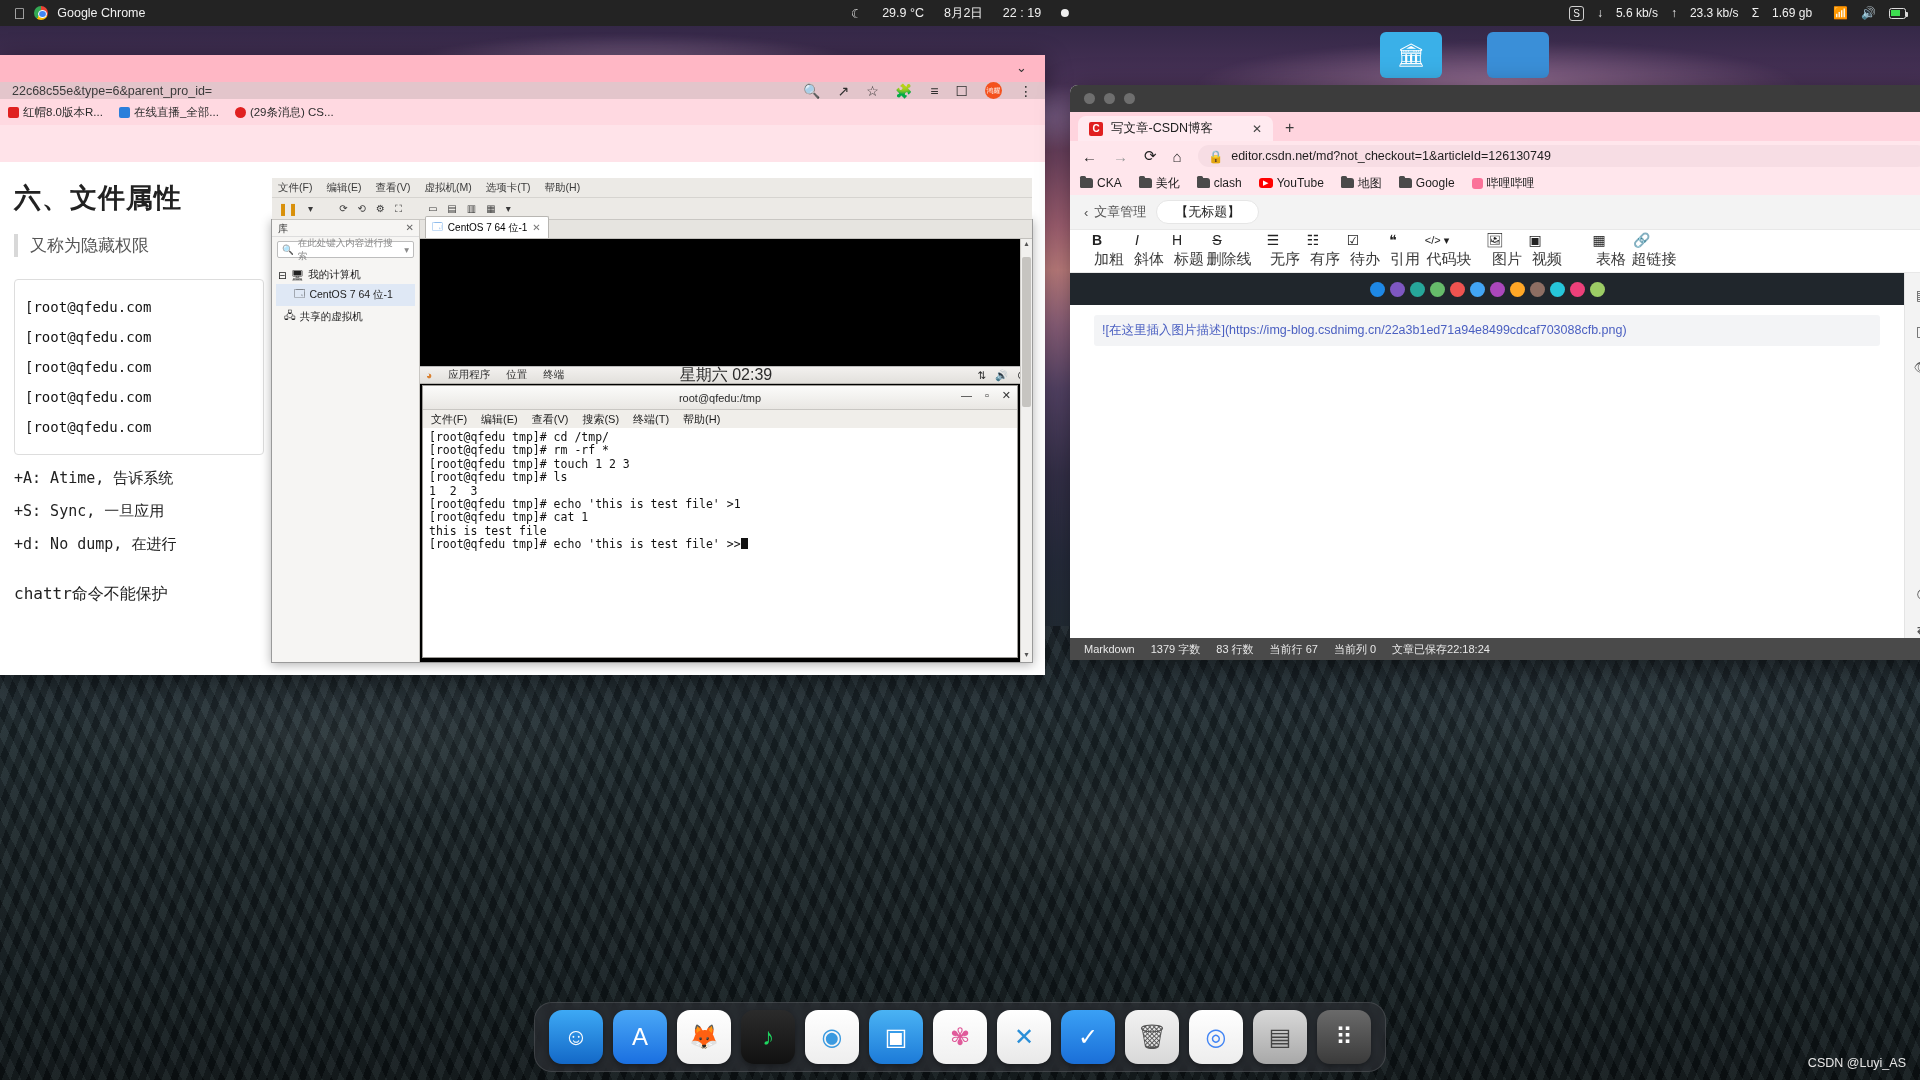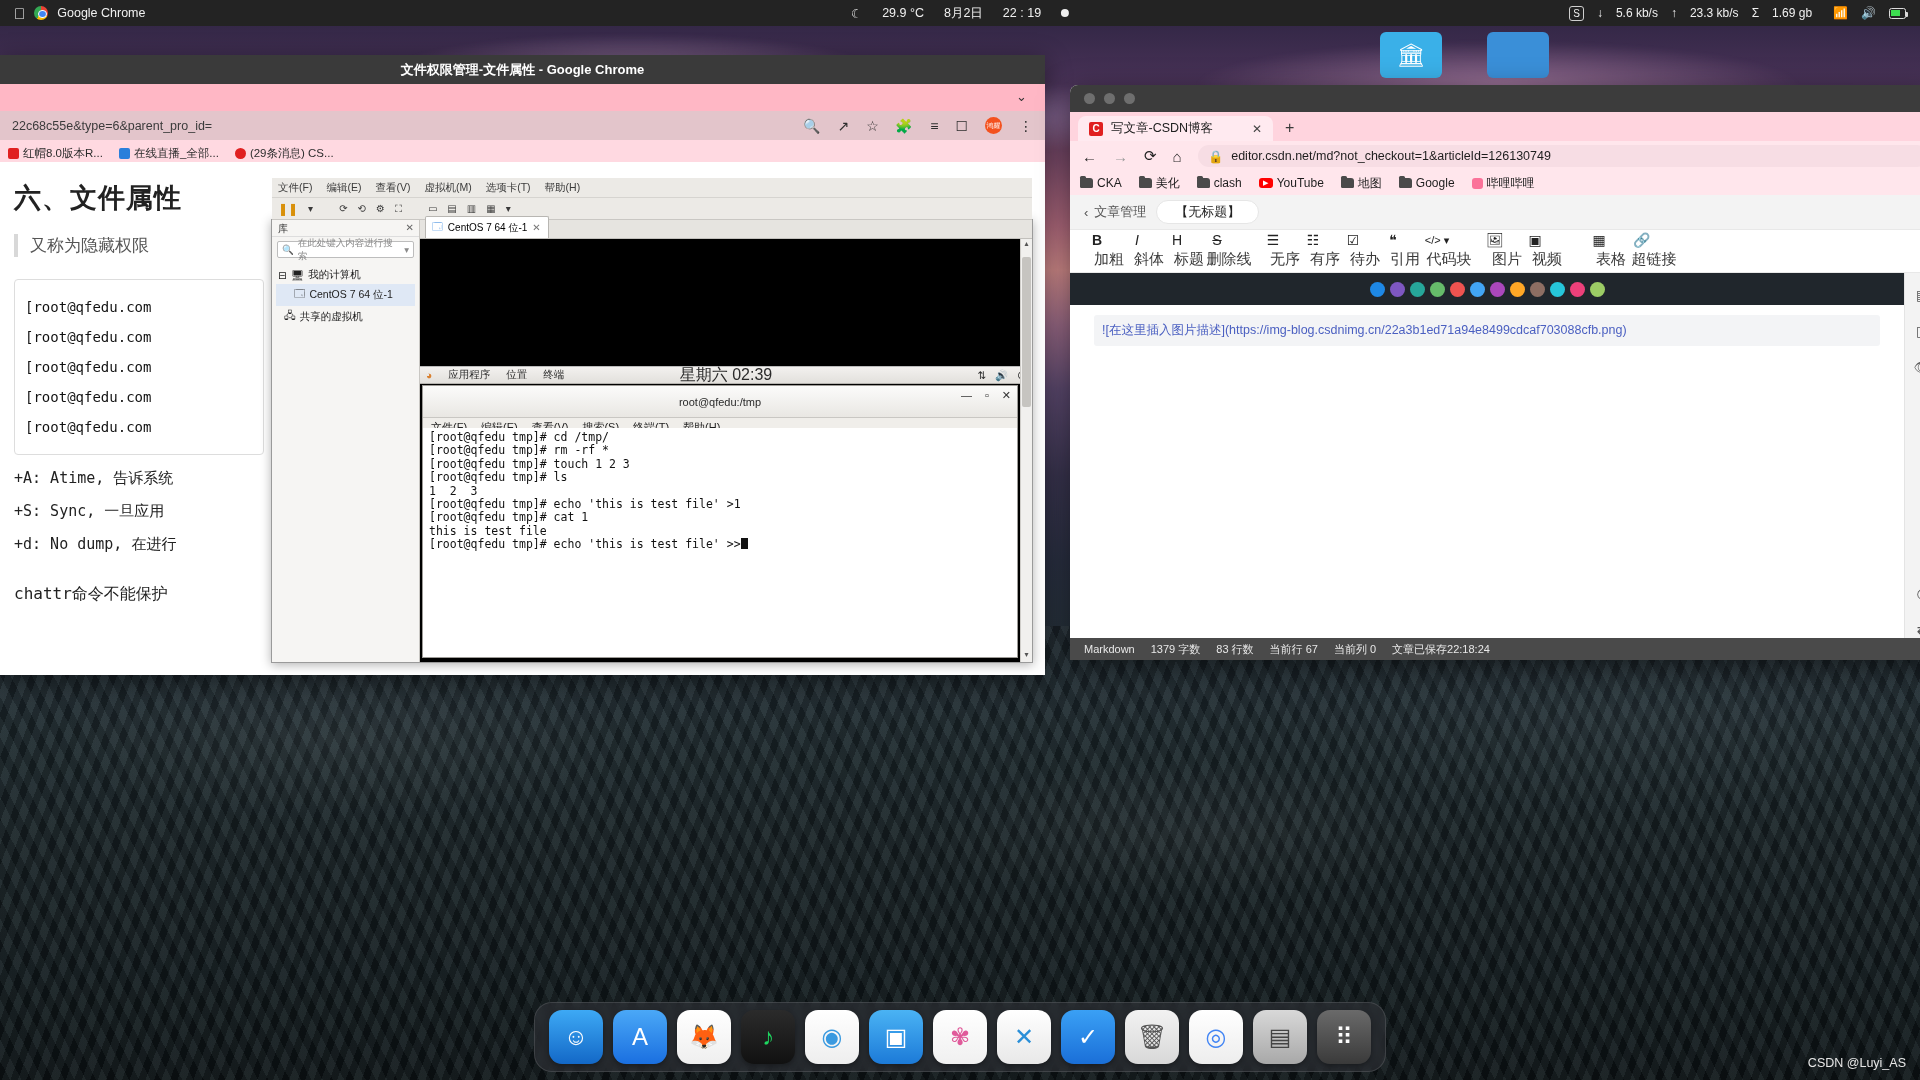--- a/index.html
+++ b/index.html
@@ -65,21 +65,21 @@
   
   #chrome-left{
     position:absolute; left:0; top:55px; width:1045px; height:620px; z-index:20;
     background:#ffe3e9; box-shadow:0 6px 24px rgba(0,0,0,.45);
   }
   #cl-title{ height:29px; background:#3a3a3a; color:#fff; font-size:13px; font-weight:bold;
      display:flex; align-items:center; justify-content:center; position:relative; }
   #cl-tabstrip{ height:27px; background:#ffb7c5; position:relative; }
   #cl-tabstrip .chev{ position:absolute; right:18px; top:5px; color:#333; font-size:13px; }
   #cl-omnibox{
-    height:29px; background:#e3c5cb; display:flex; align-items:center;
+    height:17px; background:#e3c5cb; display:flex; align-items:center;
     padding:0 12px; font-size:12.5px; color:#3b3b3b;
   }
   #cl-omnibox .url{ flex:1; }
   #cl-omnibox .icons{ display:flex; align-items:center; gap:17px; font-size:14px; color:#2e2e2e;}
   .avatar-h{ width:17px;height:17px;border-radius:50%;background:#f4511e;color:#fff;
      font-size:7px;display:flex;align-items:center;justify-content:center;}
   #cl-bookmarks{ height:22px; background:#ffd9e1; display:flex; align-items:center;
      gap:16px; padding:13px 8px; font-size:11.5px; color:#2c2c2c; }
   .bk{ display:flex; align-items:center; gap:4px; white-space:nowrap;}
   .bkico{ width:11px;height:11px;border-radius:2px;display:inline-block;}
@@ -122,21 +122,21 @@
   
   #gnome-panel{ position:absolute; left:0; right:0; top:127px; height:18px; background:linear-gradient(#f3f1ef,#e2e0dc);
      border-top:1px solid #bbb; border-bottom:1px solid #b5b3af; display:flex; align-items:center;
      font-size:10.5px; color:#2b2b2b; padding:0 6px; gap:16px;}
   #gnome-panel .mid{ position:absolute; left:50%; transform:translateX(-50%); font-size:16px;}
   #gnome-panel .right{ margin-left:auto; display:flex; align-items:center; gap:9px; }
 
   
   #term{ position:absolute; left:2px; top:146px; right:14px; bottom:4px; background:#fff;
      border:1px solid #9d9b97; }
-  #term-tb{ height:32px; background:linear-gradient(#fbfbfa,#e9e7e3); border-bottom:1px solid #c9c7c3;
+  #term-tb{ height:24px; background:linear-gradient(#fbfbfa,#e9e7e3); border-bottom:1px solid #c9c7c3;
      display:flex; align-items:center; justify-content:center; position:relative; font-size:11px; color:#2a2a2a;}
   #term-tb .wbtns{ position:absolute; right:6px; top:3px; display:flex; gap:13px; font-size:11px; color:#333;}
   #term-menu{ height:20px; background:#f0eeea; border-bottom:1px solid #cdcbc7; display:flex; align-items:center;
      gap:14px; padding:0 8px; font-size:11px; color:#1d1d1d;}
   #term-body{ position:absolute; left:0; right:0; top:42px; bottom:0; background:#fff; padding:3px 6px;
      font-family:"DejaVu Sans Mono","Liberation Mono",monospace; font-size:11.5px; line-height:13.4px; color:#111;}
   #term-body .ln{ white-space:pre; }
   .cursor-blk{ display:inline-block; width:7px; height:11px; background:#111; vertical-align:-1px;}
 
   
@@ -238,23 +238,20 @@
     <span style="margin-left:8px">📶</span>
     <span>🔊</span>
     <span class="batt">
         <i></i>
       </span>
   </div>
 </div>
 
 <div id="chrome-left">
 
-  <div id="cl-title">
-    <span>文件权限管理-文件属性 - Google Chrome</span>
-  </div>
 
   <div id="cl-tabstrip">
     <span class="chev">⌄</span>
   </div>
 
   <div id="cl-omnibox">
     <span class="url">22c68c55e&amp;type=6&amp;parent_pro_id=</span>
     <span class="icons">
       <span>🔍</span>
       <span>↗</span>

